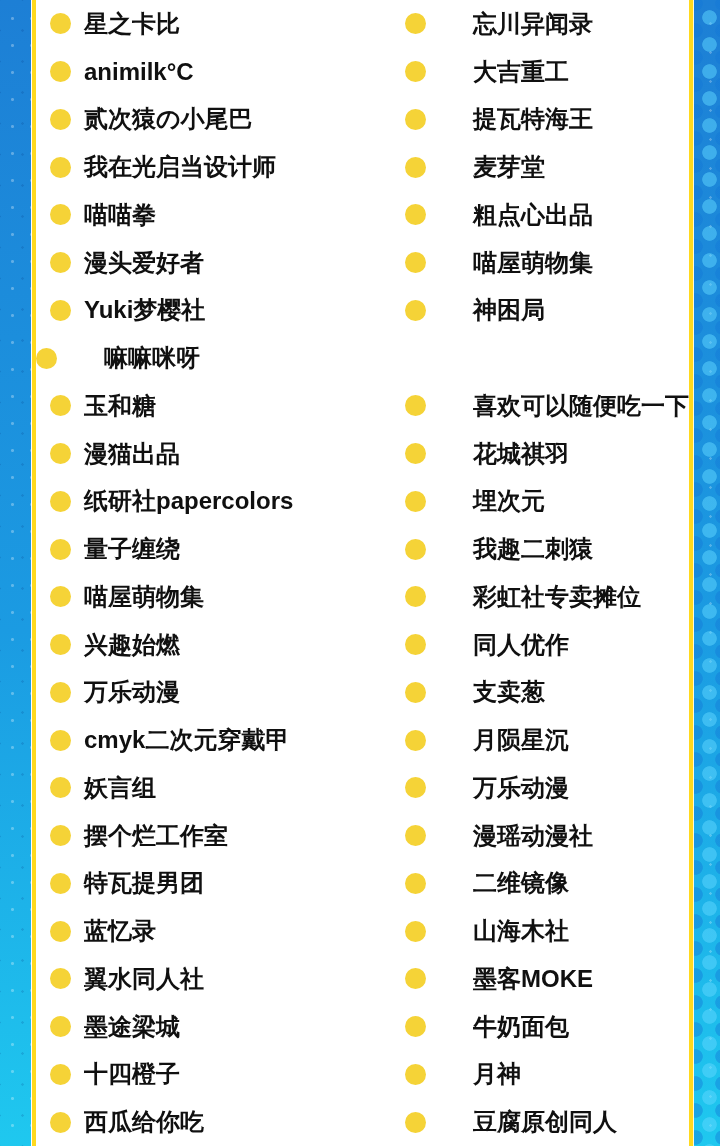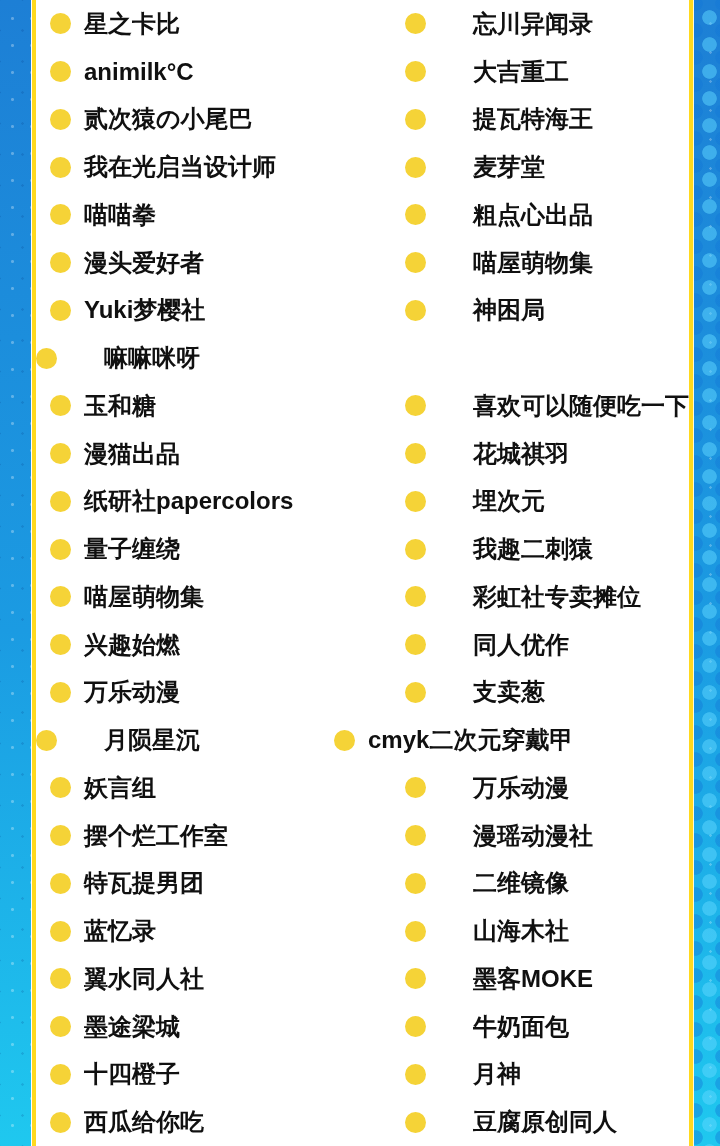--- a/index.html
+++ b/index.html
@@ -240,27 +240,27 @@
         <div class="cell c0">
           <span class="bullet"></span>
           <span class="label">万乐动漫</span>
         </div>
         <div class="cell c1">
           <span class="bullet"></span>
           <span class="label">支卖葱</span>
         </div>
       </div>
       <div class="row">
+        <div class="cell c0">
+          <span class="bullet"></span>
+          <span class="label">cmyk二次元穿戴甲</span>
+        </div>
         <div class="cell c1">
           <span class="bullet"></span>
           <span class="label">月陨星沉</span>
-        </div>
-        <div class="cell c0">
-          <span class="bullet"></span>
-          <span class="label">cmyk二次元穿戴甲</span>
         </div>
       </div>
       <div class="row">
         <div class="cell c0">
           <span class="bullet"></span>
           <span class="label">妖言组</span>
         </div>
         <div class="cell c1">
           <span class="bullet"></span>
           <span class="label">万乐动漫</span>

